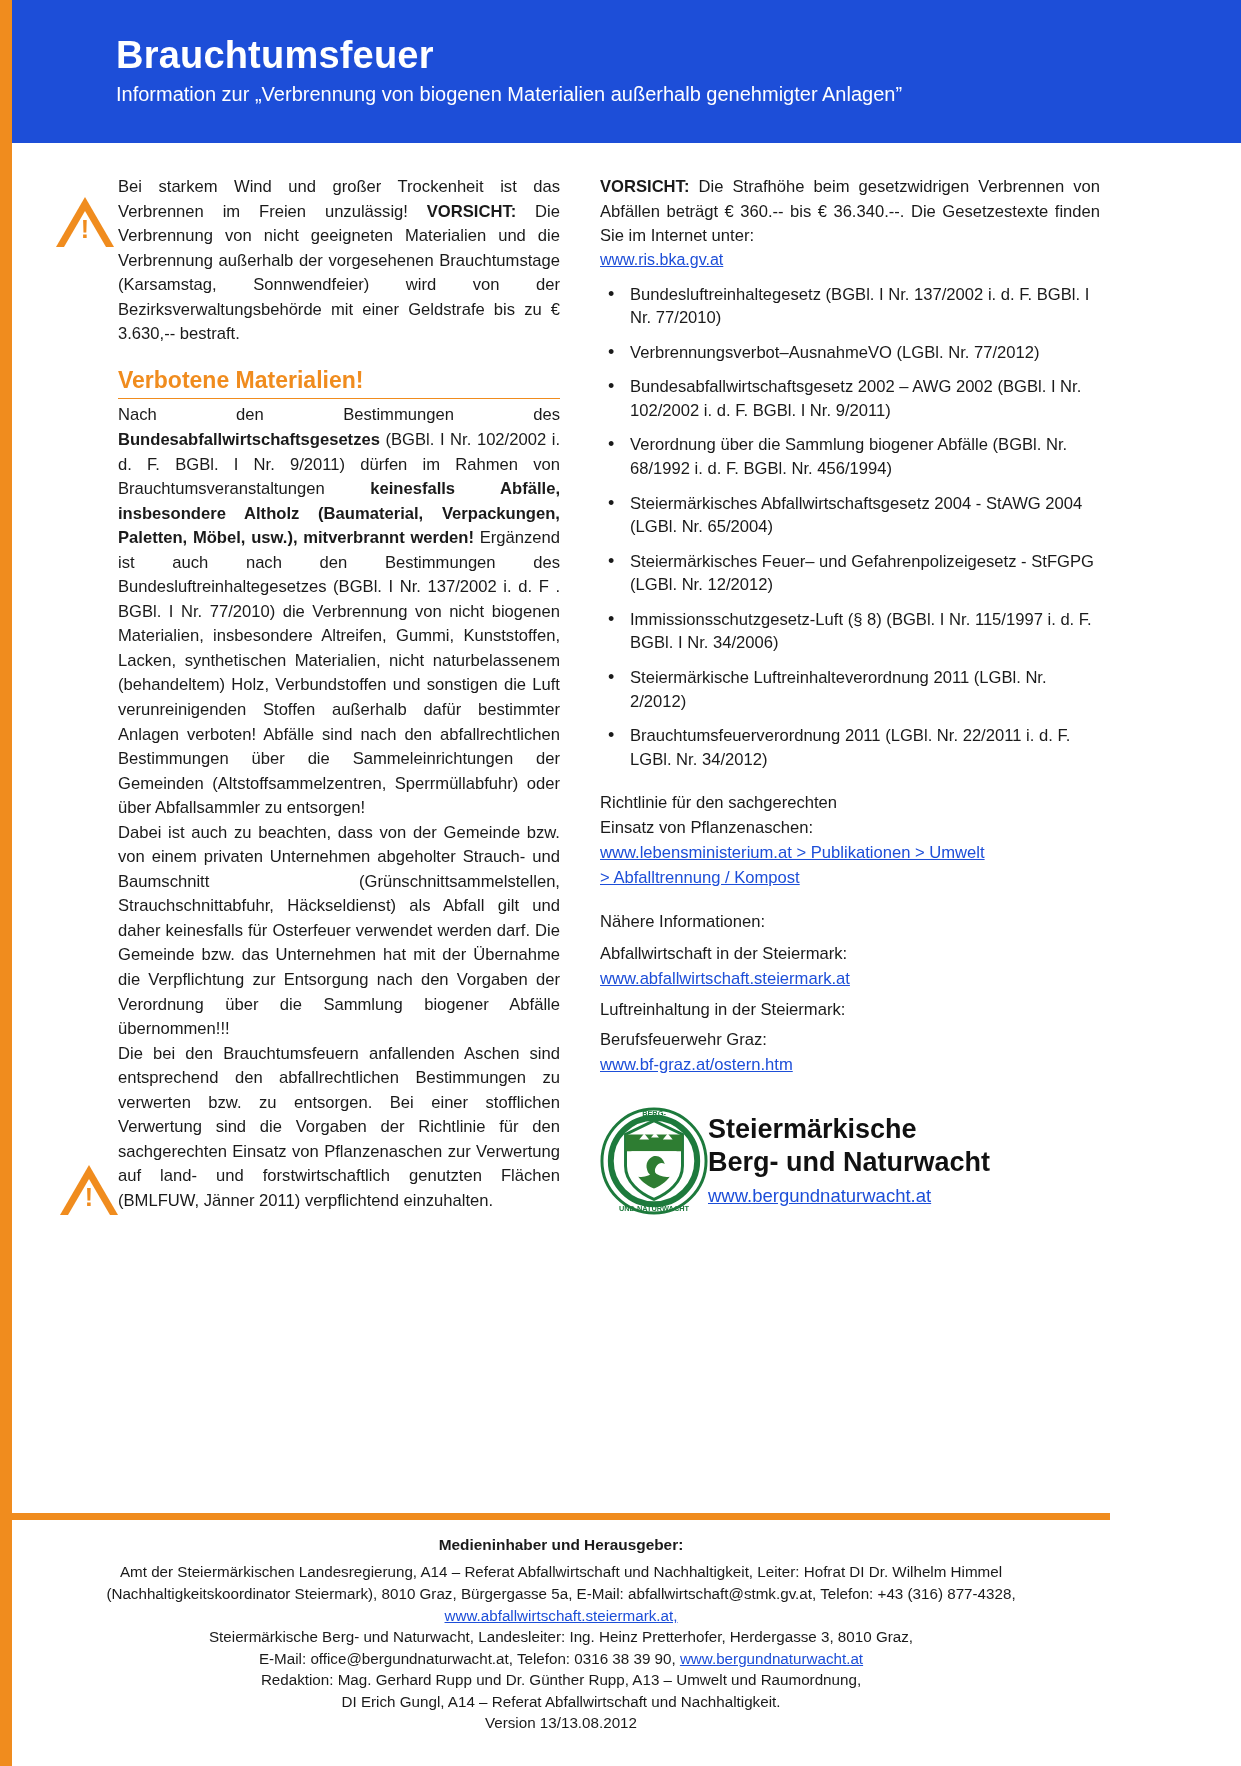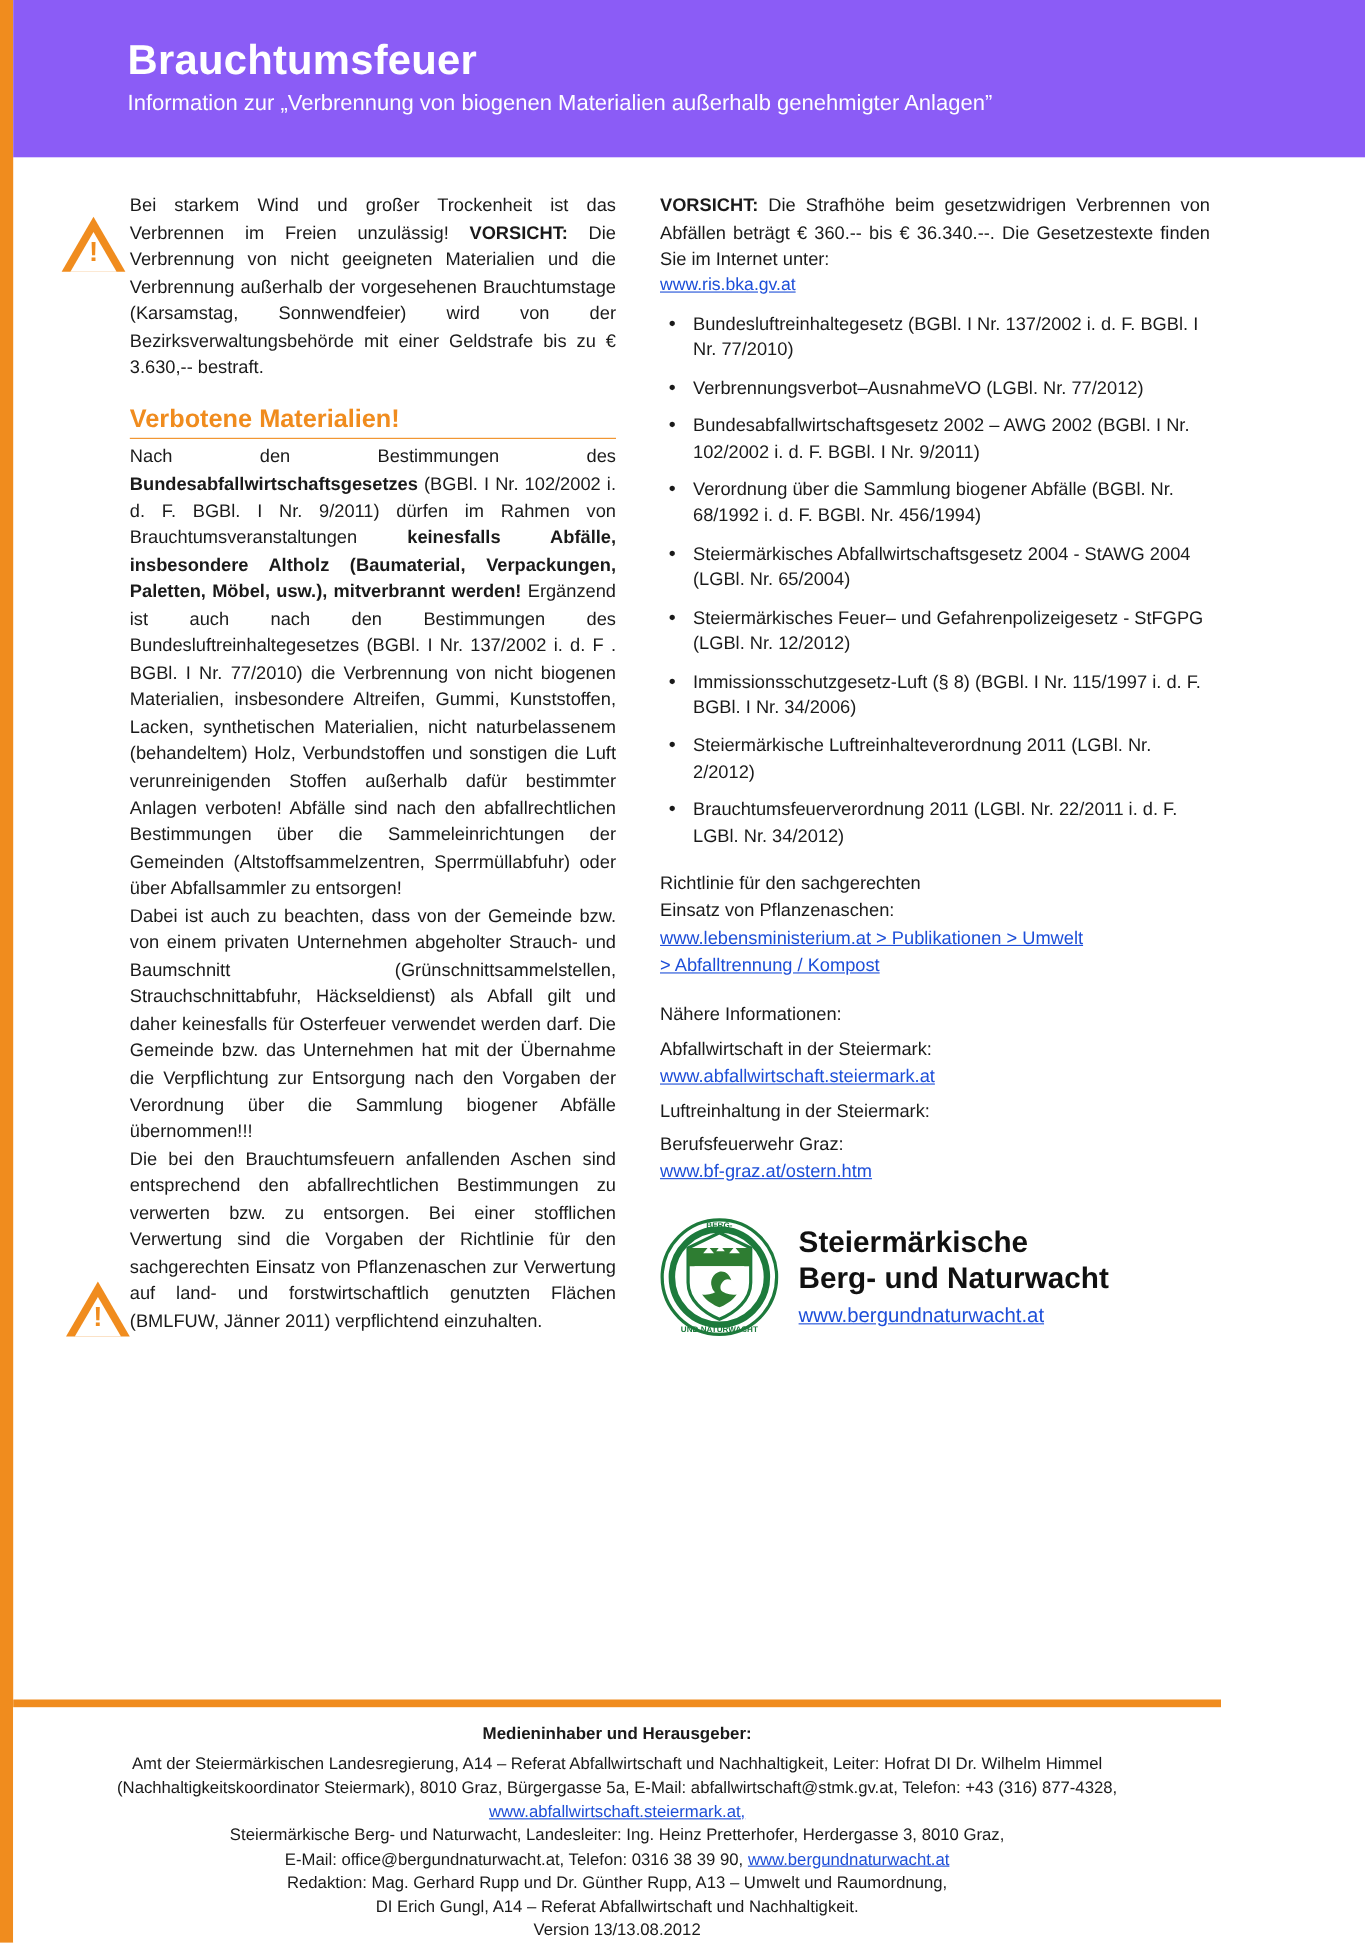--- a/index.html
+++ b/index.html
@@ -18,21 +18,21 @@
   .page {
     width: 1241px;
     height: 1766px;
     position: relative;
     box-sizing: border-box;
     border-left: 12px solid #f08c1e;
     background: #ffffff;
   }
   
   .header {
-    background: #8b5cf6;
+    background: #1d4ed8;
     color: #ffffff;
     padding: 36px 40px 22px 104px;
     box-sizing: border-box;
     height: 143px;
   }
   .header h1 {
     margin: 0 0 6px 0;
     font-size: 38px;
     font-weight: bold;
     letter-spacing: 0.2px;
@@ -145,21 +145,20 @@
     margin-top: 20px;
     font-size: 16.6px;
     line-height: 1.45;
   }
   .block div { margin-bottom: 1px; }
   
   .logo-row {
     display: flex;
     align-items: center;
     margin-top: 30px;
-    gap: 18px;
   }
   .logo-badge {
     width: 108px;
     height: 108px;
     flex: 0 0 108px;
     position: relative;
   }
   .logo-text {
     font-size: 27px;
     font-weight: bold;
@@ -173,21 +172,21 @@
     margin-top: 6px;
   }
   
   .footer-bar {
     position: absolute;
     left: 0;
     bottom: 0;
     width: 1098px;
     border-top: 7px solid #f08c1e;
     background: #ffffff;
-    padding: 16px 60px 0 60px;
+    padding: 16px 60px 32px 60px;
     box-sizing: border-box;
     text-align: center;
   }
   .footer-bar .fhead {
     font-weight: bold;
     font-size: 15.4px;
     margin-bottom: 7px;
   }
   .footer-bar .fline {
     font-size: 15.2px;

